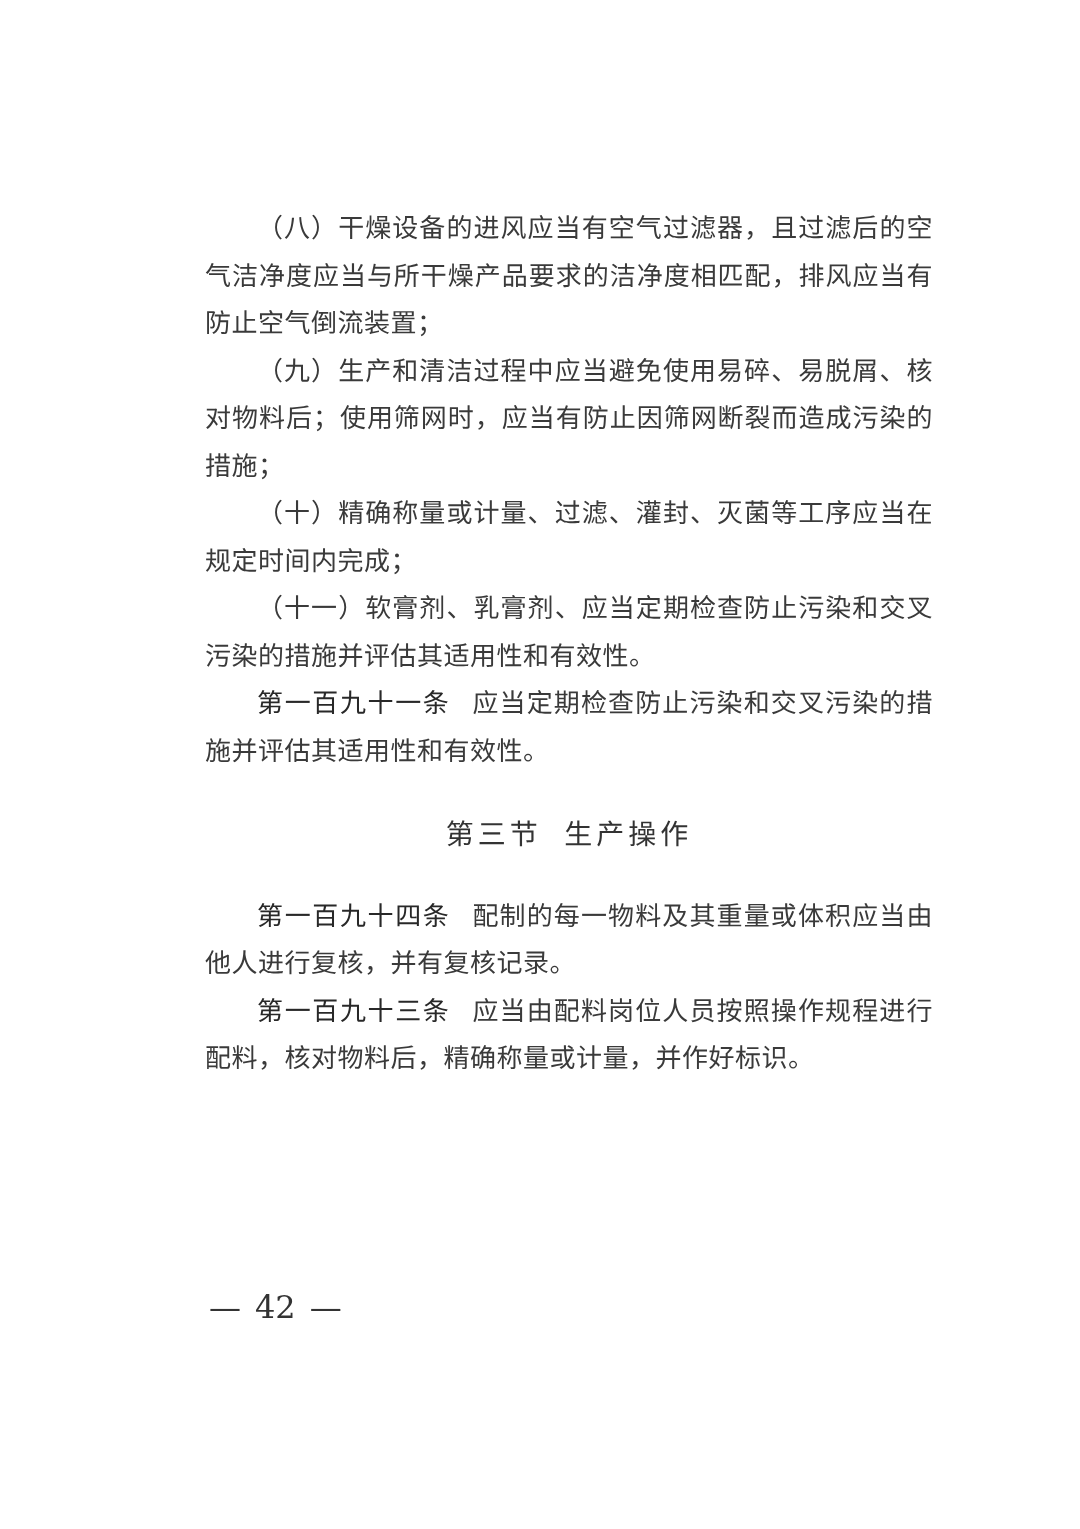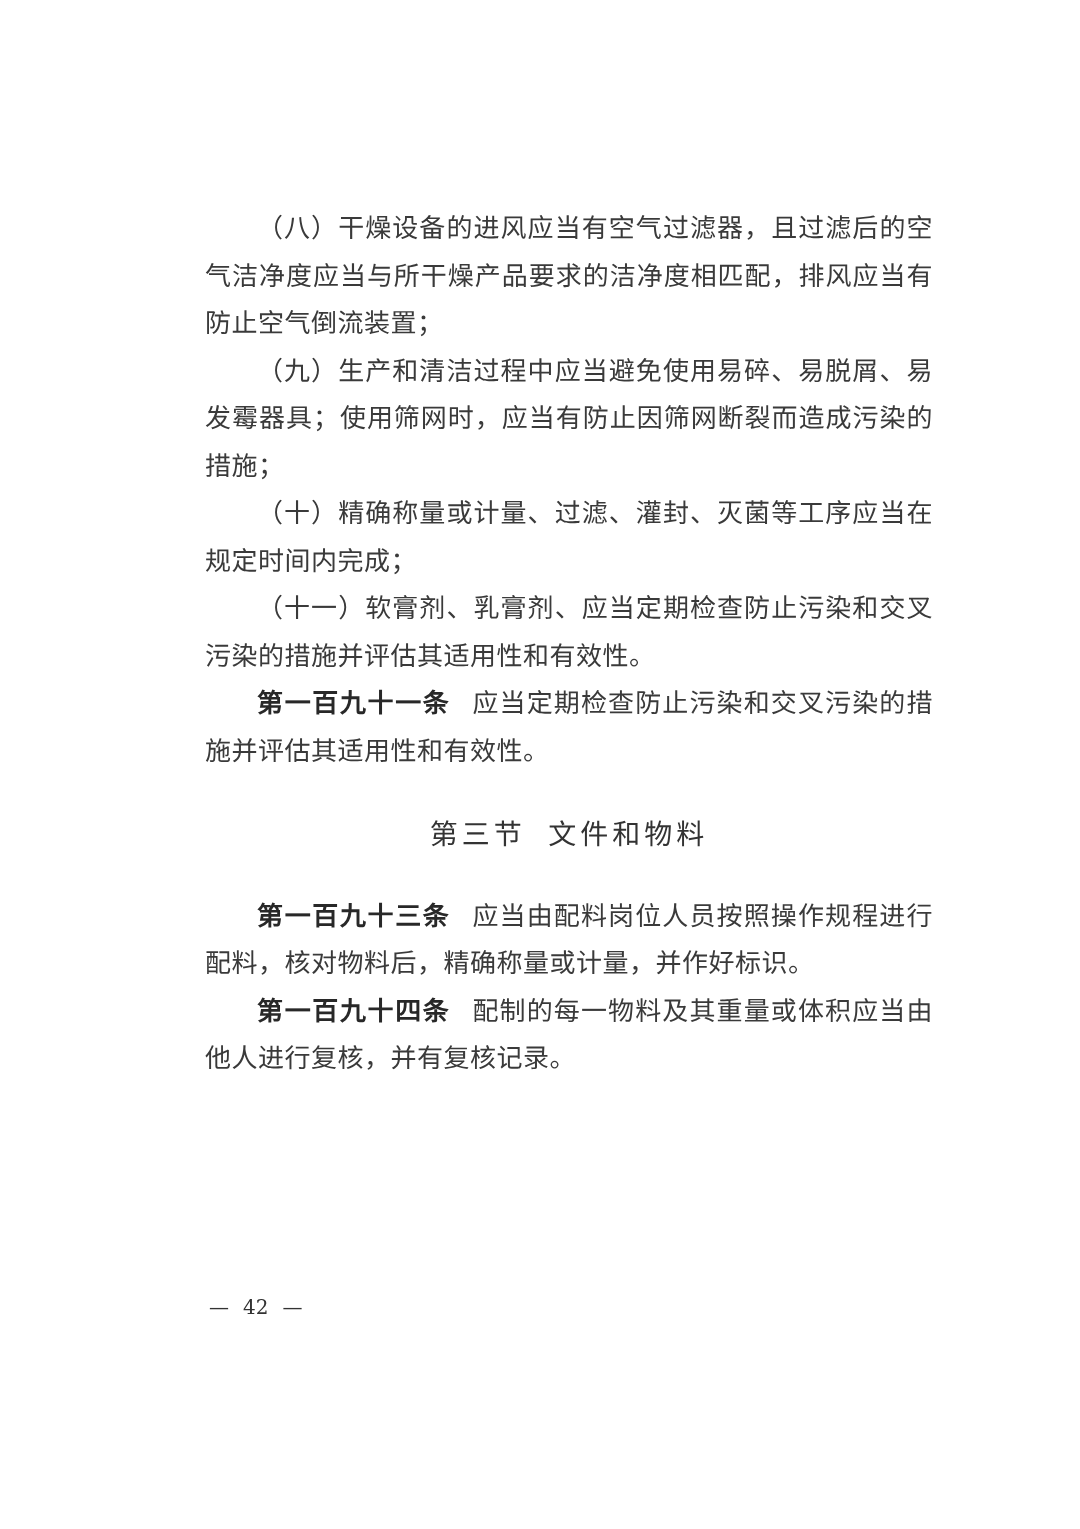--- a/index.html
+++ b/index.html
@@ -25,62 +25,62 @@
     line-height: 47.5px;
     color: #3a3a3a;
     text-align: justify;
     letter-spacing: 0.5px;
   }
   p.para {
     margin: 0;
     text-indent: 2em;
   }
   .article-label {
-    font-weight: 700;
+    font-weight: 400;
     font-family: "DejaVu Sans", "Liberation Sans", sans-serif;
     color: #282828;
     letter-spacing: 1px;
     margin-right: 0.85em;
   }
   h2.section-heading {
     margin: 36px 0 34px;
     font-size: 28px;
     font-weight: 400;
     line-height: 47.5px;
     text-align: center;
     text-indent: 0;
     letter-spacing: 4px;
     color: #333333;
   }
   .sec-label { margin-right: 0.8em; }
   .page-footer {
     position: absolute;
     left: 182px;
     top: 1290px;
-    font-size: 20px;
+    font-size: 32px;
     line-height: 34px;
     color: #333333;
     font-family: "DejaVu Serif", "Liberation Serif", serif;
   }
   .page-footer .dash { letter-spacing: 0; }
   .page-footer .page-num { margin: 0 14px; }
 </style>
 </head>
 <body>
 
 <div class="page">
 
   <main class="content">
       <p class="para">（八）干燥设备的进风应当有空气过滤器，且过滤后的空气洁净度应当与所干燥产品要求的洁净度相匹配，排风应当有防止空气倒流装置；</p>
-      <p class="para">（九）生产和清洁过程中应当避免使用易碎、易脱屑、易发霉器具；使用筛网时，应当有防止因筛网断裂而造成污染的措施；</p>
+      <p class="para">（九）生产和清洁过程中应当避免使用易碎、易脱屑、核对物料后；使用筛网时，应当有防止因筛网断裂而造成污染的措施；</p>
       <p class="para">（十）精确称量或计量、过滤、灌封、灭菌等工序应当在规定时间内完成；</p>
       <p class="para">（十一）软膏剂、乳膏剂、应当定期检查防止污染和交叉污染的措施并评估其适用性和有效性。</p>
       <p class="para"><span class="article-label">第一百九十一条</span>应当定期检查防止污染和交叉污染的措施并评估其适用性和有效性。</p>
-      <h2 class="section-heading"><span class="sec-label">第三节</span><span>文件和物料</span></h2>
+      <h2 class="section-heading"><span class="sec-label">第三节</span><span>生产操作</span></h2>
+      <p class="para"><span class="article-label">第一百九十四条</span>配制的每一物料及其重量或体积应当由他人进行复核，并有复核记录。</p>
       <p class="para"><span class="article-label">第一百九十三条</span>应当由配料岗位人员按照操作规程进行配料，核对物料后，精确称量或计量，并作好标识。</p>
-      <p class="para"><span class="article-label">第一百九十四条</span>配制的每一物料及其重量或体积应当由他人进行复核，并有复核记录。</p>
     </main>
 
   <footer class="page-footer">
     <span class="dash">—</span><span class="page-num">42</span><span class="dash">—</span>
   </footer>
 
 </div>
 
 </body></html>

